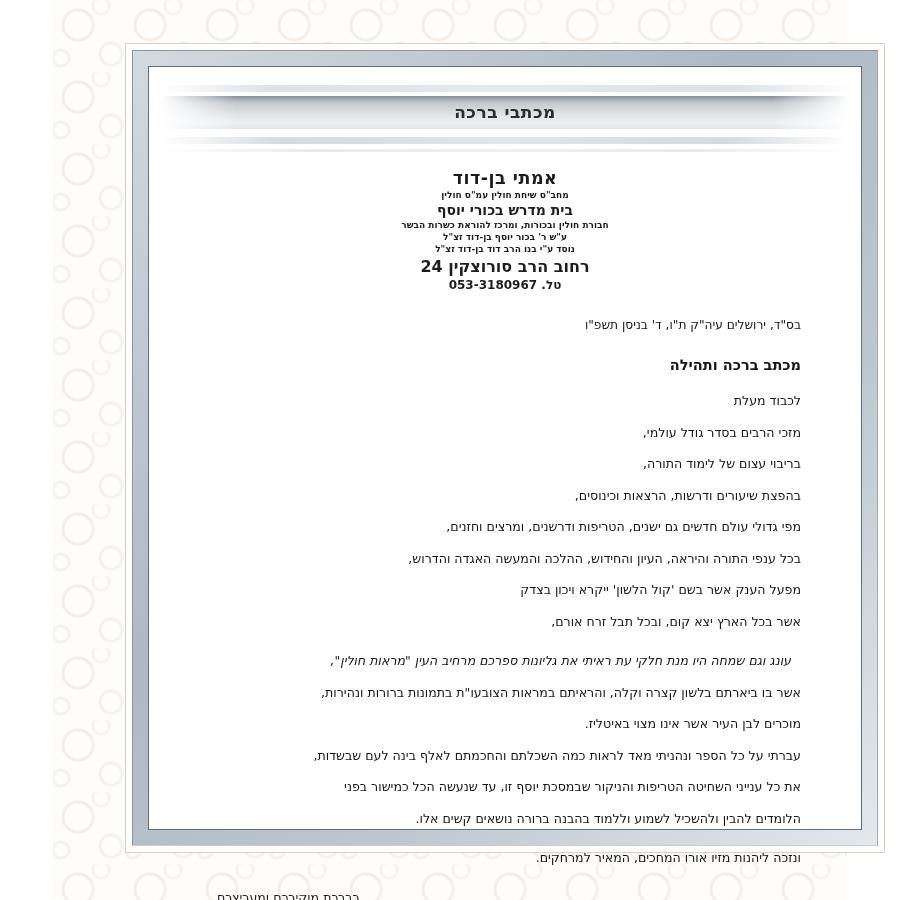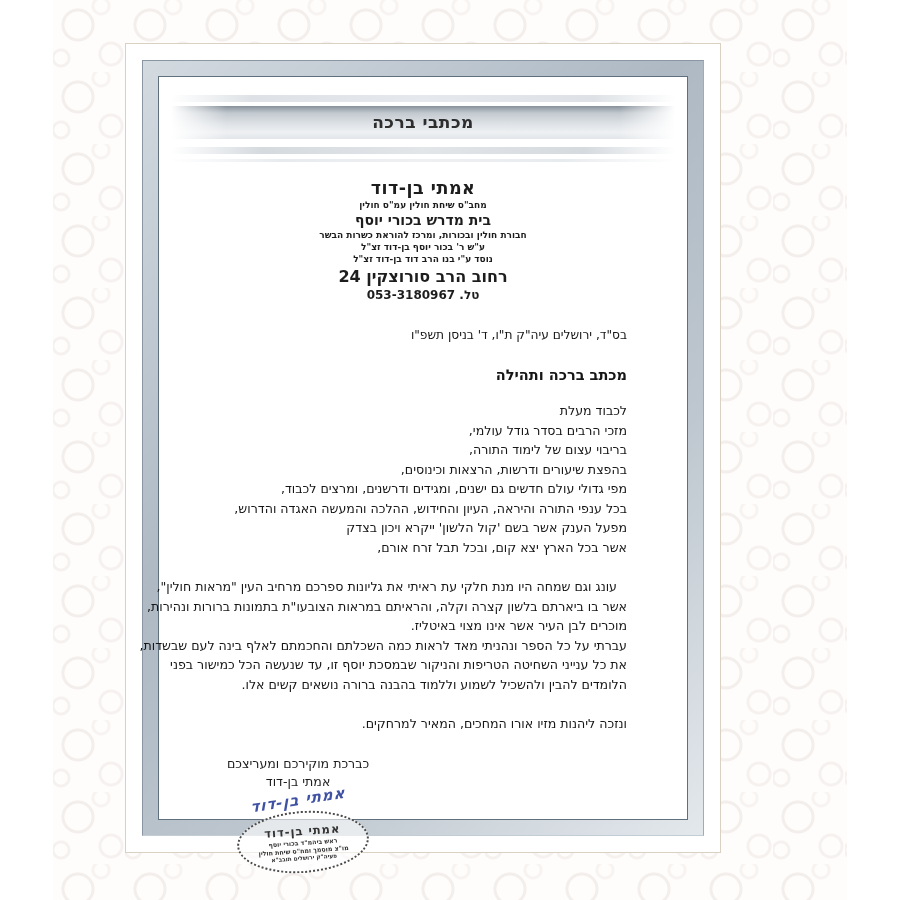--- a/index.html
+++ b/index.html
@@ -15,23 +15,23 @@
     background-color:#fefdfc;
     background-image:
       radial-gradient(circle at 25px 25px, rgba(0,0,0,0) 13px, rgba(214,196,188,.26) 14px, rgba(214,196,188,.26) 16px, rgba(0,0,0,0) 17px),
       radial-gradient(circle at 58px 54px, rgba(0,0,0,0) 9px,  rgba(214,196,188,.20) 10px, rgba(214,196,188,.20) 12px, rgba(0,0,0,0) 13px),
       radial-gradient(circle at 8px 58px,  rgba(0,0,0,0) 6px,  rgba(214,196,188,.20) 7px,  rgba(214,196,188,.20) 9px,  rgba(0,0,0,0) 10px),
       radial-gradient(circle at 48px 6px,  rgba(0,0,0,0) 6px,  rgba(214,196,188,.16) 7px,  rgba(214,196,188,.16) 9px,  rgba(0,0,0,0) 10px);
     background-size:72px 72px;
   }
   
   .mat{
-    position:absolute;left:125px;top:43px;width:596px;height:810px;
+    position:absolute;left:125px;top:43px;width:760px;height:810px;
     box-sizing:border-box;background:#ffffff;
-    border:1px solid #d9d2c3;padding:16px;
+    border:1px solid #d9d2c3;padding:6px;
   }
   
   .frame{
     width:100%;height:100%;box-sizing:border-box;
     background:linear-gradient(135deg,#d3dae0 0%,#aeb9c4 40%,#bec7cf 68%,#e3e8ec 100%);
     border-top:1px solid #8a97a2;border-left:1px solid #8a97a2;
     border-right:1px solid #9fabb5;border-bottom:1px solid #c3cdd5;
     padding:15px;
   }
   .page{
@@ -68,26 +68,26 @@
   .lh-small{font-size:9px;margin-top:2px;}
   .lh-inst{font-size:14px;margin-top:2px;}
   .lh-addr{font-size:16px;margin-top:3px;}
   .lh-phone{font-size:12px;margin-top:2px;}
   
   .content{
     direction:rtl;text-align:right;
     padding:0 50px 0 36px;
     font-size:12.6px;line-height:19.5px;color:#161616;
   }
-  .content .line{white-space:nowrap;}
+  .content .line{white-space:nowrap;margin-top:12px;}
   .dateline{margin-top:24px;font-size:12.2px;}
   .letter-title{margin-top:20px;font-weight:bold;font-size:14.5px;}
   .greeting{margin-top:16px;}
   .par{margin-top:20px;}
-  .indent-first > .line:first-child{padding-right:10px;}
+  .indent-first > .line:first-child{padding-right:10px;font-style:italic;}
   
   .closing-wrap{direction:ltr;text-align:left;padding-left:58px;margin-top:22px;}
   .closing-block{display:inline-block;text-align:center;direction:rtl;}
   .closing-l1{font-size:12.6px;}
   .closing-l2{font-size:12.6px;margin-top:3px;}
   .signature{
     display:block;margin-top:2px;
     color:#3f51a3;font-size:15px;font-weight:bold;font-style:italic;
     transform:rotate(-9deg) skewX(-8deg);
     letter-spacing:1px;
@@ -134,21 +134,21 @@
 
         <div class="dateline">בס"ד, ירושלים עיה"ק ת"ו, ד' בניסן תשפ"ו</div>
 
         <div class="letter-title">מכתב ברכה ותהילה</div>
 
         <div class="greeting">
           <div class="line">לכבוד מעלת</div>
           <div class="line">מזכי הרבים בסדר גודל עולמי,</div>
           <div class="line">בריבוי עצום של לימוד התורה,</div>
           <div class="line">בהפצת שיעורים ודרשות, הרצאות וכינוסים,</div>
-          <div class="line">מפי גדולי עולם חדשים גם ישנים, ומגידים ודרשנים, ומרצים לכבוד,</div>
+          <div class="line">מפי גדולי עולם חדשים גם ישנים, הטריפות ודרשנים, ומרצים וחזנים,</div>
           <div class="line">בכל ענפי התורה והיראה, העיון והחידוש, ההלכה והמעשה האגדה והדרוש,</div>
           <div class="line">מפעל הענק אשר בשם 'קול הלשון' ייקרא ויכון בצדק</div>
           <div class="line">אשר בכל הארץ יצא קום, ובכל תבל זרח אורם,</div>
         </div>
 
         <div class="par indent-first">
           <div class="line">עונג וגם שמחה היו מנת חלקי עת ראיתי את גליונות ספרכם מרחיב העין "מראות חולין",</div>
           <div class="line">אשר בו ביארתם בלשון קצרה וקלה, והראיתם במראות הצובעו"ת בתמונות ברורות ונהירות,</div>
           <div class="line">מוכרים לבן העיר אשר אינו מצוי באיטליז.</div>
           <div class="line">עברתי על כל הספר ונהניתי מאד לראות כמה השכלתם והחכמתם לאלף בינה לעם שבשדות,</div>

